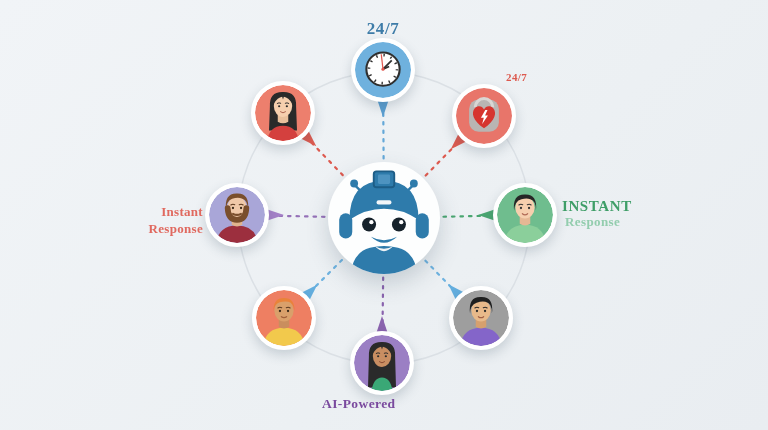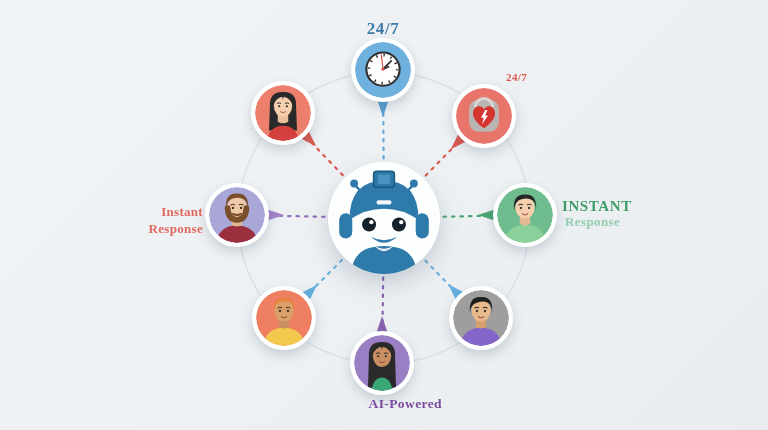--- a/index.html
+++ b/index.html
@@ -20,21 +20,21 @@
     position:absolute;left:328px;top:162px;width:112px;height:112px;border-radius:50%;
     background:#fdfefe;box-shadow:0 10px 22px rgba(60,80,100,0.22);overflow:hidden;
   }
   .robot-wrap svg{display:block;width:112px;height:112px;}
   .lbl{position:absolute;white-space:pre;}
   .lbl-top247{left:343px;top:19px;width:80px;text-align:center;font-size:17px;font-weight:800;letter-spacing:.6px;color:#3e7ca8;}
   .lbl-right247{left:506px;top:71px;font-size:11px;font-weight:800;letter-spacing:.4px;color:#dd5a4f;}
   .lbl-instant{left:562px;top:198px;font-size:15px;font-weight:800;letter-spacing:.6px;color:#3f9e68;}
   .lbl-instant-sub{left:565px;top:214px;font-size:13px;font-weight:600;letter-spacing:.4px;color:#93cdae;}
   .lbl-left{left:118px;top:203px;width:85px;text-align:right;font-size:13px;font-weight:700;letter-spacing:.3px;color:#e0695f;line-height:17px;}
-  .lbl-ai{left:322px;top:396px;width:120px;text-align:right;font-size:13.5px;font-weight:800;letter-spacing:.4px;color:#7a4a9e;}
+  .lbl-ai{left:322px;top:396px;width:120px;text-align:left;font-size:13.5px;font-weight:800;letter-spacing:.4px;color:#7a4a9e;}
 </style>
 </head>
 <body>
 
 <div class="stage">
 
   <svg class="layer" width="768" height="430">
     <circle cx="384" cy="218" r="146" fill="none" stroke="#dbe0e5" stroke-width="1.5"></circle>
 
     <line class="dash" x1="384" y1="218" x2="383" y2="70" stroke="#64a8d8"></line>

